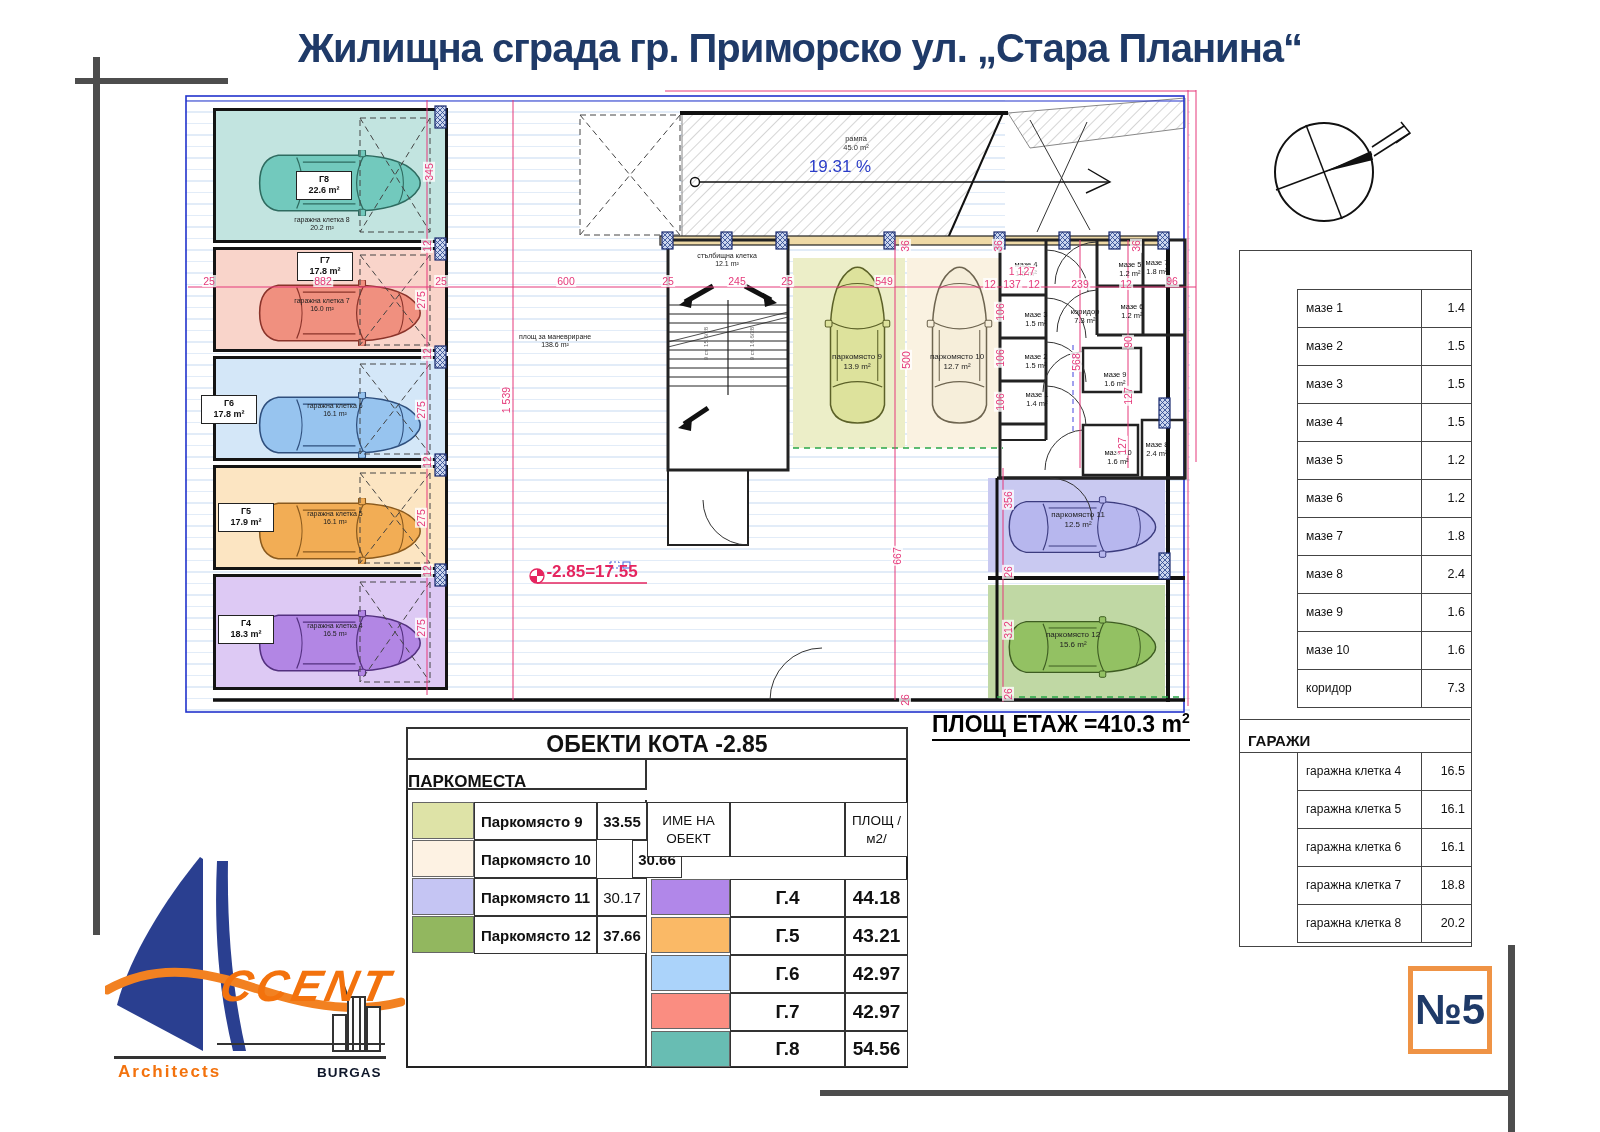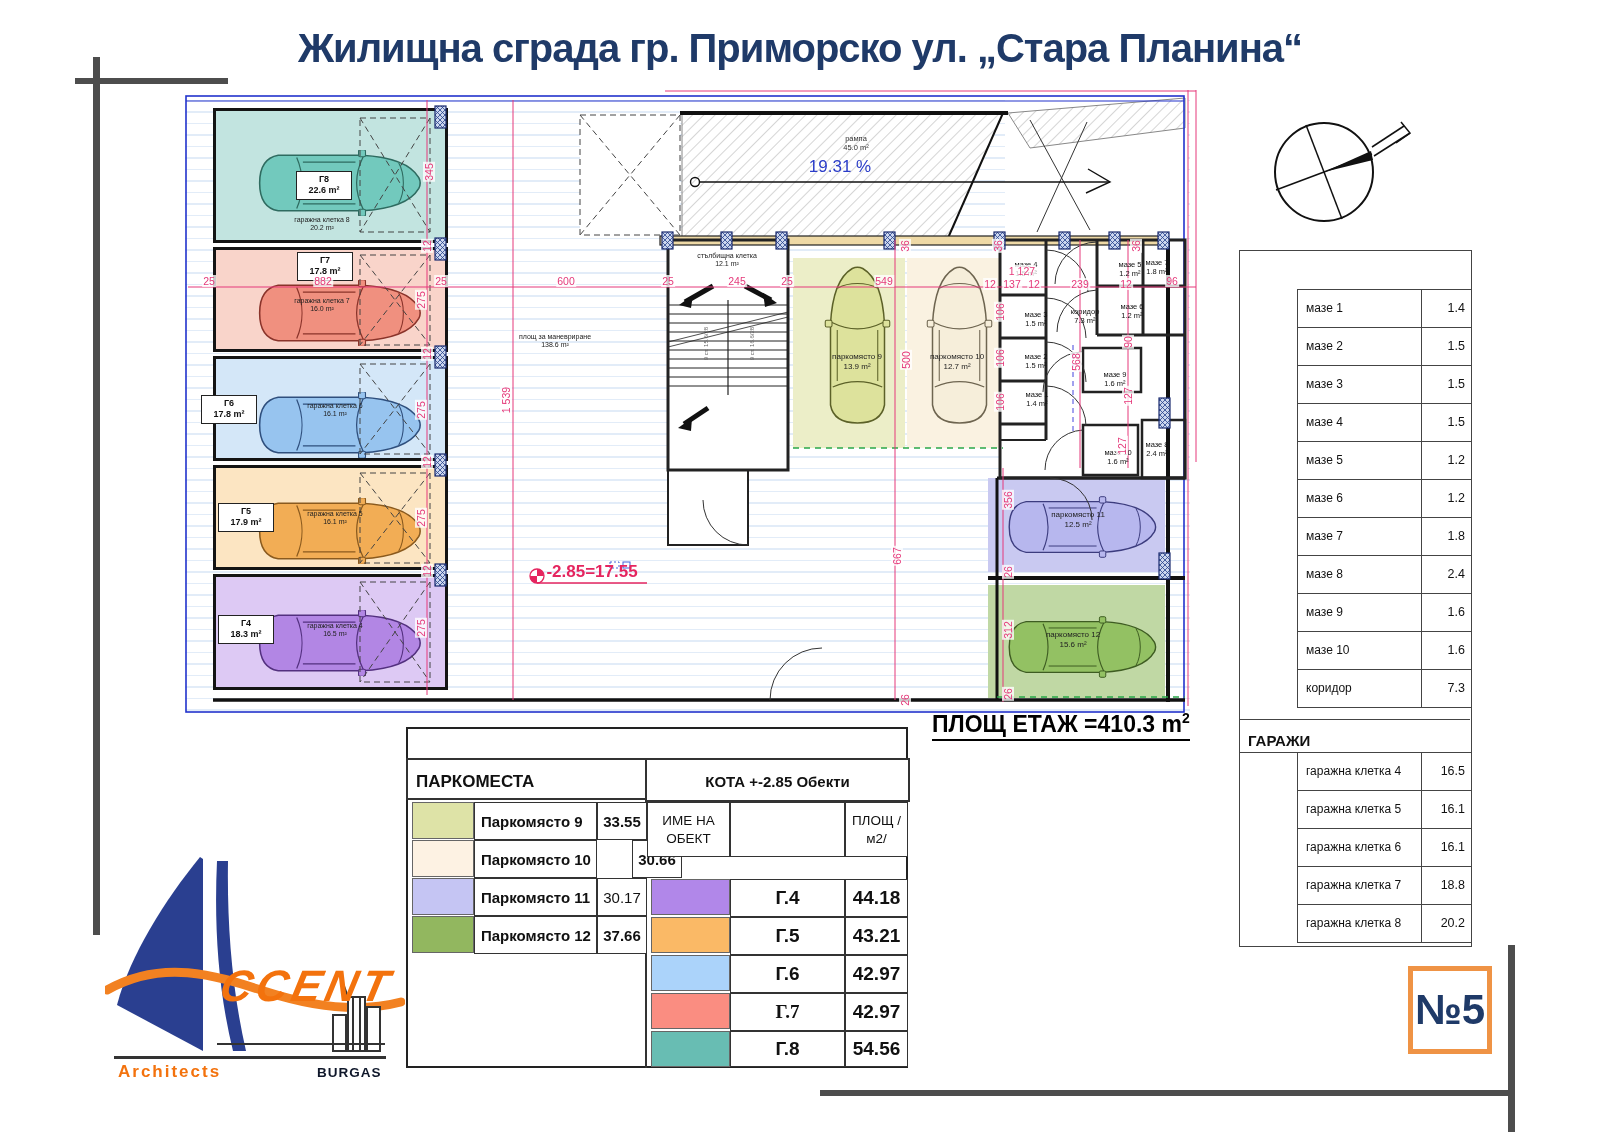--- a/index.html
+++ b/index.html
@@ -472,22 +472,22 @@
           <div class="rt-val">20.2</div>
         </div>
       </div>
   </div>
 
   <div class="floor-area">
     <span>ПЛОЩ ЕТАЖ =410.3 m</span><sup>2</sup>
   </div>
 
   <div class="ot">
-    <div class="ot-cell" style="left:-2px;top:29px;width:241px;height:42px;border-width:2px;font-weight:bold;font-size:17px;padding:12px 0 0 8px;">ПАРКОМЕСТА</div>
-    <div class="ot-cell" style="left:237px;top:29px;width:265px;height:44px;border-width:2px;font-weight:bold;font-size:15px;text-align:center;padding-top:13px;">КОТА +-2.85 Обекти</div>
+    <div class="ot-cell" style="left:-2px;top:-2px;width:502px;height:33px;border-width:2px;text-align:center;font-weight:bold;font-size:23px;padding-top:2px;">ОБЕКТИ КОТА -2.85</div>
+    <div class="ot-cell" style="left:-2px;top:29px;width:241px;height:32px;border-width:2px;font-weight:bold;font-size:17px;padding:12px 0 0 0;">ПАРКОМЕСТА</div>
     <div style="position:absolute;left:237px;top:71px;width:2px;height:268px;background:#333;"></div>
 
     <div class="ot-swatch" style="left: 4px; top: 73px; width: 62px; height: 37px; background: rgb(222, 227, 167);"></div>
     <div class="ot-cell" style="left:66px;top:73px;width:123px;height:38px;font-weight:bold;font-size:15px;padding:10px 0 0 6px;">Паркомясто 9</div>
     <div class="ot-cell" style="left:189px;top:73px;width:50px;height:38px;font-weight:bold;font-size:15px;text-align:center;padding-top:10px;">33.55</div>
     <div class="ot-swatch" style="left: 4px; top: 111px; width: 62px; height: 37px; background: rgb(253, 242, 227);"></div>
     <div class="ot-cell" style="left:66px;top:111px;width:123px;height:38px;font-weight:bold;font-size:15px;padding:10px 0 0 6px;">Паркомясто 10</div>
     <div class="ot-cell" style="left:189px;top:111px;width:50px;height:38px;font-weight:bold;font-size:15px;text-align:center;padding-top:10px;margin-left:35px;">30.66</div>
     <div class="ot-swatch" style="left: 4px; top: 149px; width: 62px; height: 37px; background: rgb(197, 197, 243);"></div>
     <div class="ot-cell" style="left:66px;top:149px;width:123px;height:38px;font-weight:bold;font-size:15px;padding:10px 0 0 6px;">Паркомясто 11</div>
@@ -503,21 +503,21 @@
     <div class="ot-swatch" style="left: 243px; top: 150px; width: 79px; height: 36px; background: rgb(177, 135, 233);"></div>
     <div class="ot-cell" style="left:322px;top:150px;width:115px;height:38px;font-weight:bold;font-size:19px;text-align:center;padding-top:7px;">Г.4</div>
     <div class="ot-cell" style="left:437px;top:150px;width:63px;height:38px;font-weight:bold;font-size:19px;text-align:center;padding-top:7px;">44.18</div>
     <div class="ot-swatch" style="left: 243px; top: 188px; width: 79px; height: 36px; background: rgb(250, 185, 102);"></div>
     <div class="ot-cell" style="left:322px;top:188px;width:115px;height:38px;font-weight:bold;font-size:19px;text-align:center;padding-top:7px;">Г.5</div>
     <div class="ot-cell" style="left:437px;top:188px;width:63px;height:38px;font-weight:bold;font-size:19px;text-align:center;padding-top:7px;">43.21</div>
     <div class="ot-swatch" style="left: 243px; top: 226px; width: 79px; height: 36px; background: rgb(171, 211, 250);"></div>
     <div class="ot-cell" style="left:322px;top:226px;width:115px;height:38px;font-weight:bold;font-size:19px;text-align:center;padding-top:7px;">Г.6</div>
     <div class="ot-cell" style="left:437px;top:226px;width:63px;height:38px;font-weight:bold;font-size:19px;text-align:center;padding-top:7px;">42.97</div>
     <div class="ot-swatch" style="left: 243px; top: 264px; width: 79px; height: 36px; background: rgb(250, 141, 129);"></div>
-    <div class="ot-cell" style="left:322px;top:264px;width:115px;height:38px;font-weight:bold;font-size:19px;text-align:center;padding-top:7px;font-family:Liberation Serif, serif;">Г.7</div>
+    <div class="ot-cell" style="left:322px;top:264px;width:115px;height:38px;font-weight:bold;font-size:19px;text-align:center;padding-top:7px;">Г.7</div>
     <div class="ot-cell" style="left:437px;top:264px;width:63px;height:38px;font-weight:bold;font-size:19px;text-align:center;padding-top:7px;">42.97</div>
     <div class="ot-swatch" style="left: 243px; top: 302px; width: 79px; height: 36px; background: rgb(104, 189, 179);"></div>
     <div class="ot-cell" style="left:322px;top:302px;width:115px;height:36px;font-weight:bold;font-size:19px;text-align:center;padding-top:6px;">Г.8</div>
     <div class="ot-cell" style="left:437px;top:302px;width:63px;height:36px;font-weight:bold;font-size:19px;text-align:center;padding-top:6px;">54.56</div>
   </div>
 
   <div class="logo">
     <svg width="300" height="215" viewBox="0 0 300 215">
       <path d="M95,12 C60,55 25,110 12,160 L98,206 L98,14 Z" fill="#2a3f90"></path>
       <path d="M112,16 C109,80 113,145 128,206 L141,206 C127,145 122,80 123,16 Z" fill="#2a3f90"></path>

